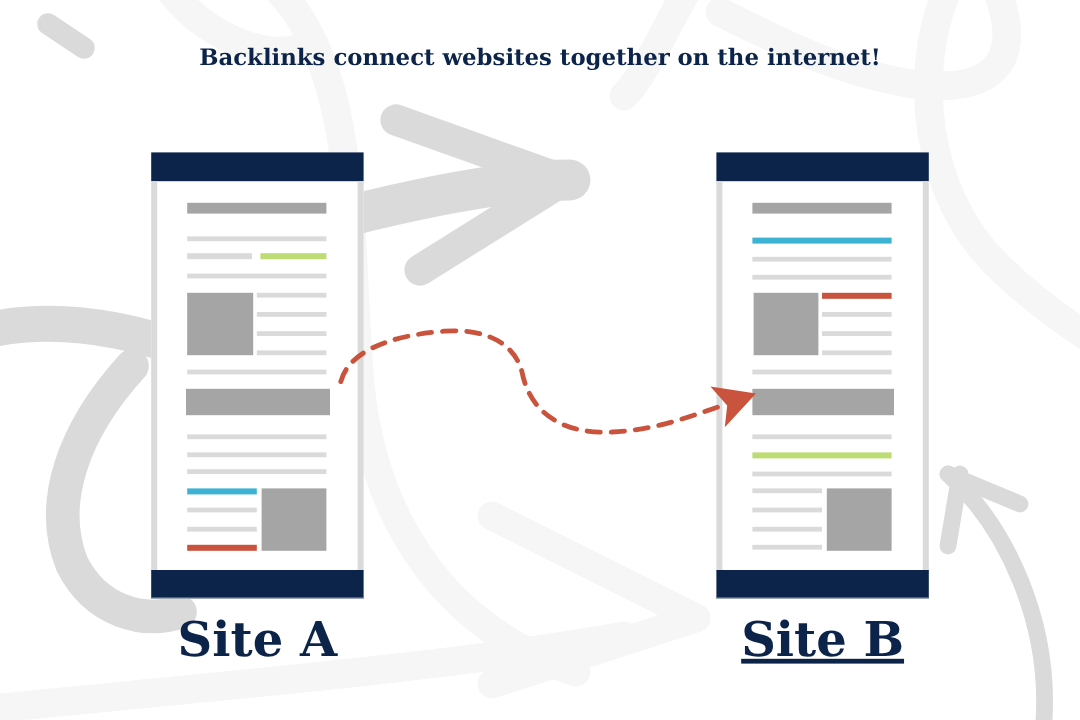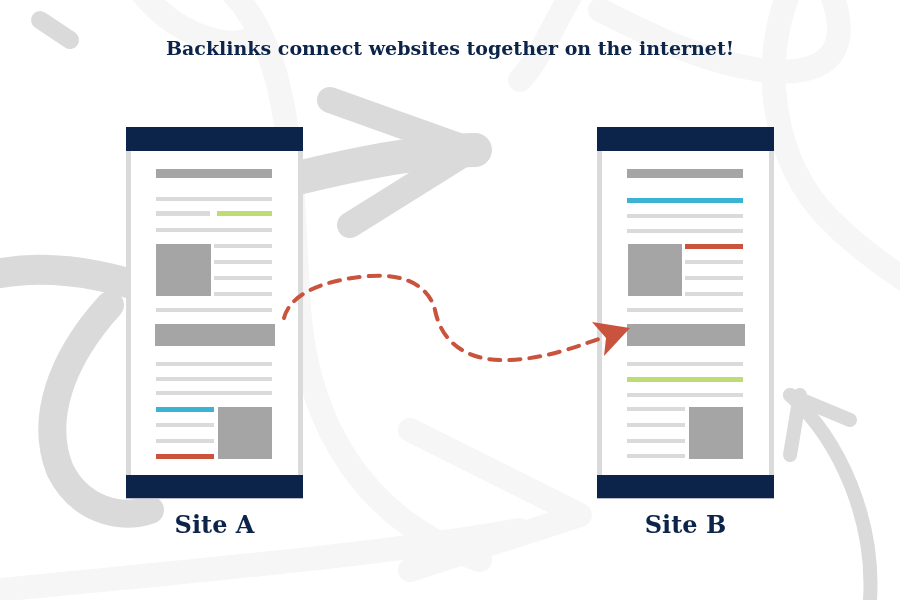--- a/index.html
+++ b/index.html
@@ -5,21 +5,21 @@
     html, body { margin: 0; padding: 0; }
     body { width: 900px; height: 600px; background: #ffffff; position: relative; overflow: hidden; font-family: "DejaVu Serif", serif; }
     .bg { position: absolute; left: 0; top: 0; width: 900px; height: 600px; }
     .title { position: absolute; left: 0; top: 37px; width: 900px; text-align: center; font-family: "DejaVu Serif", serif; font-weight: bold; font-size: 19px; color: #0c2449; letter-spacing: 0px; }
     .page { position: absolute; width: 177px; height: 372px; top: 127px; background: #fff; }
     .page .frame-l, .page .frame-r { position: absolute; top: 24px; width: 5px; height: 326px; background: #dadada; }
     .page .frame-l { left: 0; } .page .frame-r { right: 0; }
     .page .hdr { position: absolute; left: 0; top: 0; width: 177px; height: 24px; background: #0c2449; }
     .page .ftr { position: absolute; left: 0; bottom: 0; width: 177px; height: 23px; background: #0c2449; border-bottom: 1px solid #b6bcc8; }
     .blk { position: absolute; }
-    .label { position: absolute; top: 510px; font-family: "DejaVu Serif", serif; font-weight: bold; font-size: 24px; color: #0c2449; text-align: center; width: 177px; }
+    .label { position: absolute; top: 510px; font-family: "DejaVu Serif", serif; font-weight: bold; font-size: 40px; color: #0c2449; text-align: center; width: 177px; }
     .link-arrow { position: absolute; left: 0; top: 0; width: 900px; height: 600px; pointer-events: none; }
   </style>
 </head>
 <body>
 
 <svg class="bg" viewBox="0 0 900 600" xmlns="http://www.w3.org/2000/svg">
 
   <g fill="none" stroke="#f6f6f6" stroke-width="24" stroke-linecap="round" stroke-linejoin="round">
     <path d="M230 -10 C 300 60, 290 200, 300 320 C 310 420, 360 520, 480 560"></path>
     <path d="M580 -20 C 560 10, 540 60, 520 80"></path>
@@ -94,18 +94,18 @@
       <div class="blk" style="left: 30px; top: 250px; width: 116px; height: 5px; background: rgb(189, 220, 116);"></div>
       <div class="blk" style="left: 30px; top: 266px; width: 116px; height: 4px; background: rgb(218, 218, 218);"></div>
       <div class="blk" style="left: 30px; top: 280px; width: 58px; height: 4px; background: rgb(218, 218, 218);"></div>
       <div class="blk" style="left: 92px; top: 280px; width: 54px; height: 52px; background: rgb(165, 165, 165);"></div>
       <div class="blk" style="left: 30px; top: 296px; width: 58px; height: 4px; background: rgb(218, 218, 218);"></div>
       <div class="blk" style="left: 30px; top: 312px; width: 58px; height: 4px; background: rgb(218, 218, 218);"></div>
       <div class="blk" style="left: 30px; top: 327px; width: 58px; height: 4px; background: rgb(218, 218, 218);"></div>
     </div>
   <div class="ftr"></div>
 </div>
-<div class="label" style="left:597px;">Site B</div>
+<div class="label" style="left:597px;text-decoration:underline;">Site B</div>
 
 <svg class="link-arrow" viewBox="0 0 900 600" xmlns="http://www.w3.org/2000/svg">
   <path d="M284 318 C 290 295, 320 280, 370 276 C 410 273, 430 290, 435 310 C 442 345, 470 362, 510 360 C 550 358, 580 345, 605 337" fill="none" stroke="#c9533c" stroke-width="4" stroke-linecap="round" stroke-dasharray="11 9"></path>
   <polygon points="592,322 630,328 604,356 606,338" fill="#c9533c"></polygon>
 </svg>
 
 </body></html>

